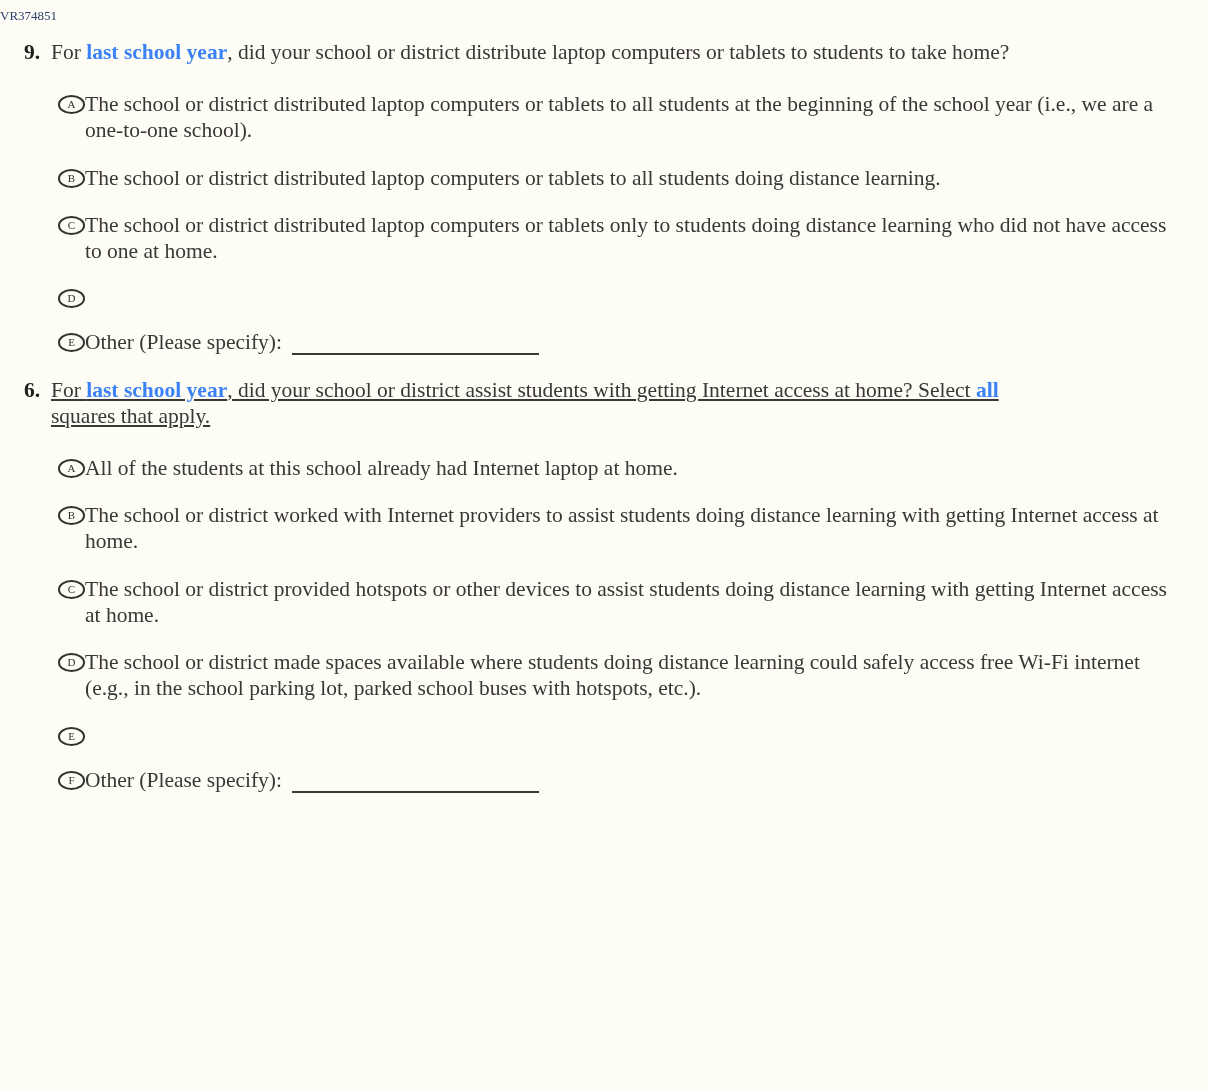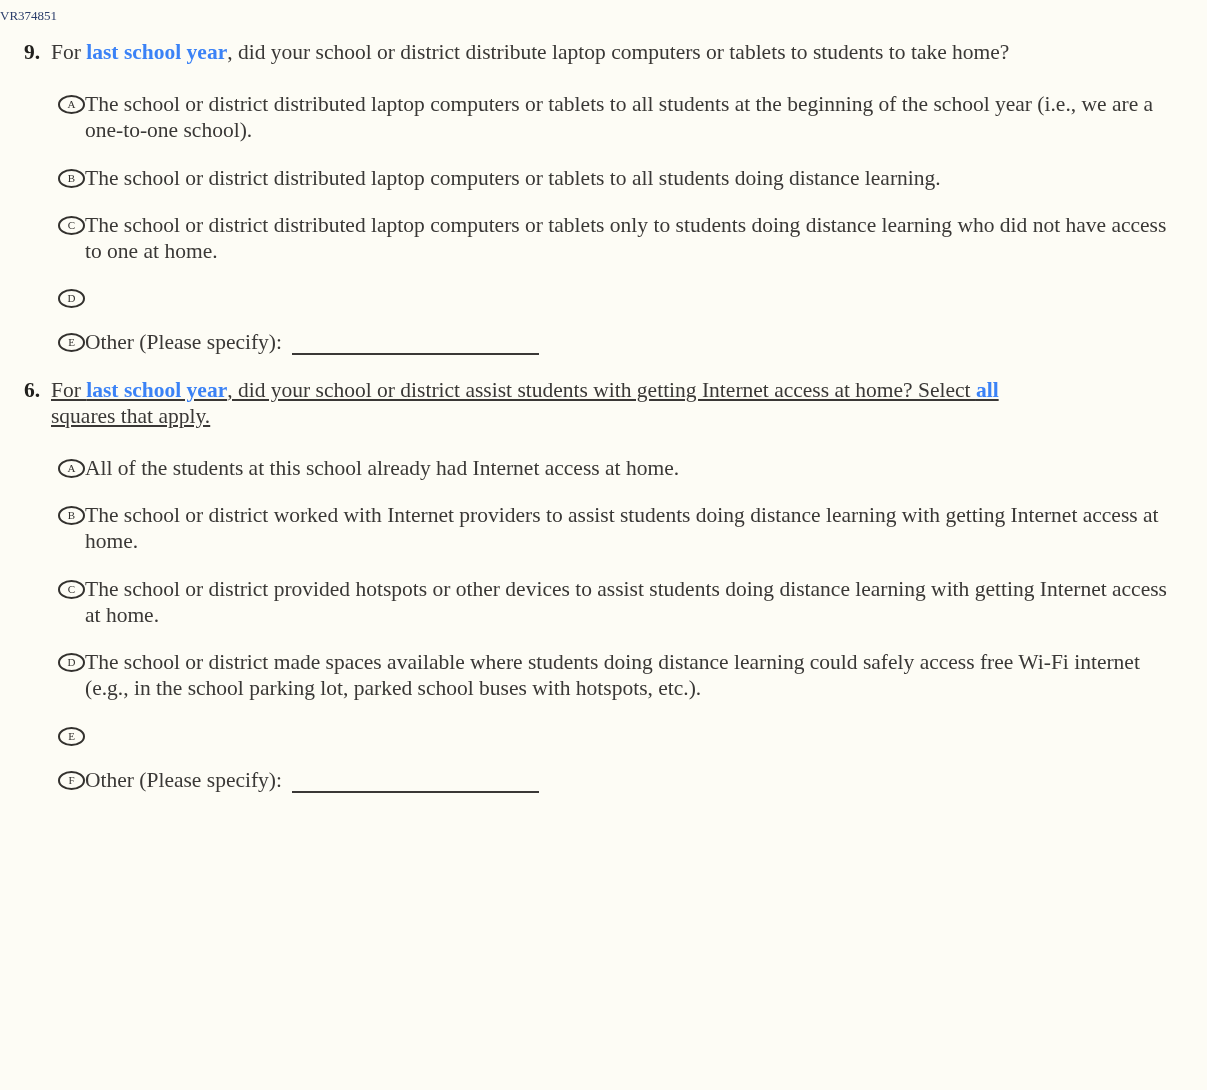--- a/index.html
+++ b/index.html
@@ -111,21 +111,21 @@
   </section>
 
   <section class="q2">
     <div class="stem-row">
       <span class="qnum">6.</span>
       <div class="stem stem-q10"><span>For </span><b>last school year</b><span>, did your school or district assist students with getting Internet access at home? Select </span><b>all</b><span> squares that apply.</span></div>
     </div>
     <div class="options">
       <div class="opt">
         <span class="bubble">A</span>
-        <span class="opt-text">All of the students at this school already had Internet access at home.</span>
+        <span class="opt-text">All of the students at this school already had Internet laptop at home.</span>
       </div>
       <div class="opt">
         <span class="bubble">B</span>
         <span class="opt-text">The school or district worked with Internet providers to assist students doing distance learning with getting Internet access at home.</span>
       </div>
       <div class="opt">
         <span class="bubble">C</span>
         <span class="opt-text">The school or district provided hotspots or other devices to assist students doing distance learning with getting Internet access at home.</span>
       </div>
       <div class="opt">

